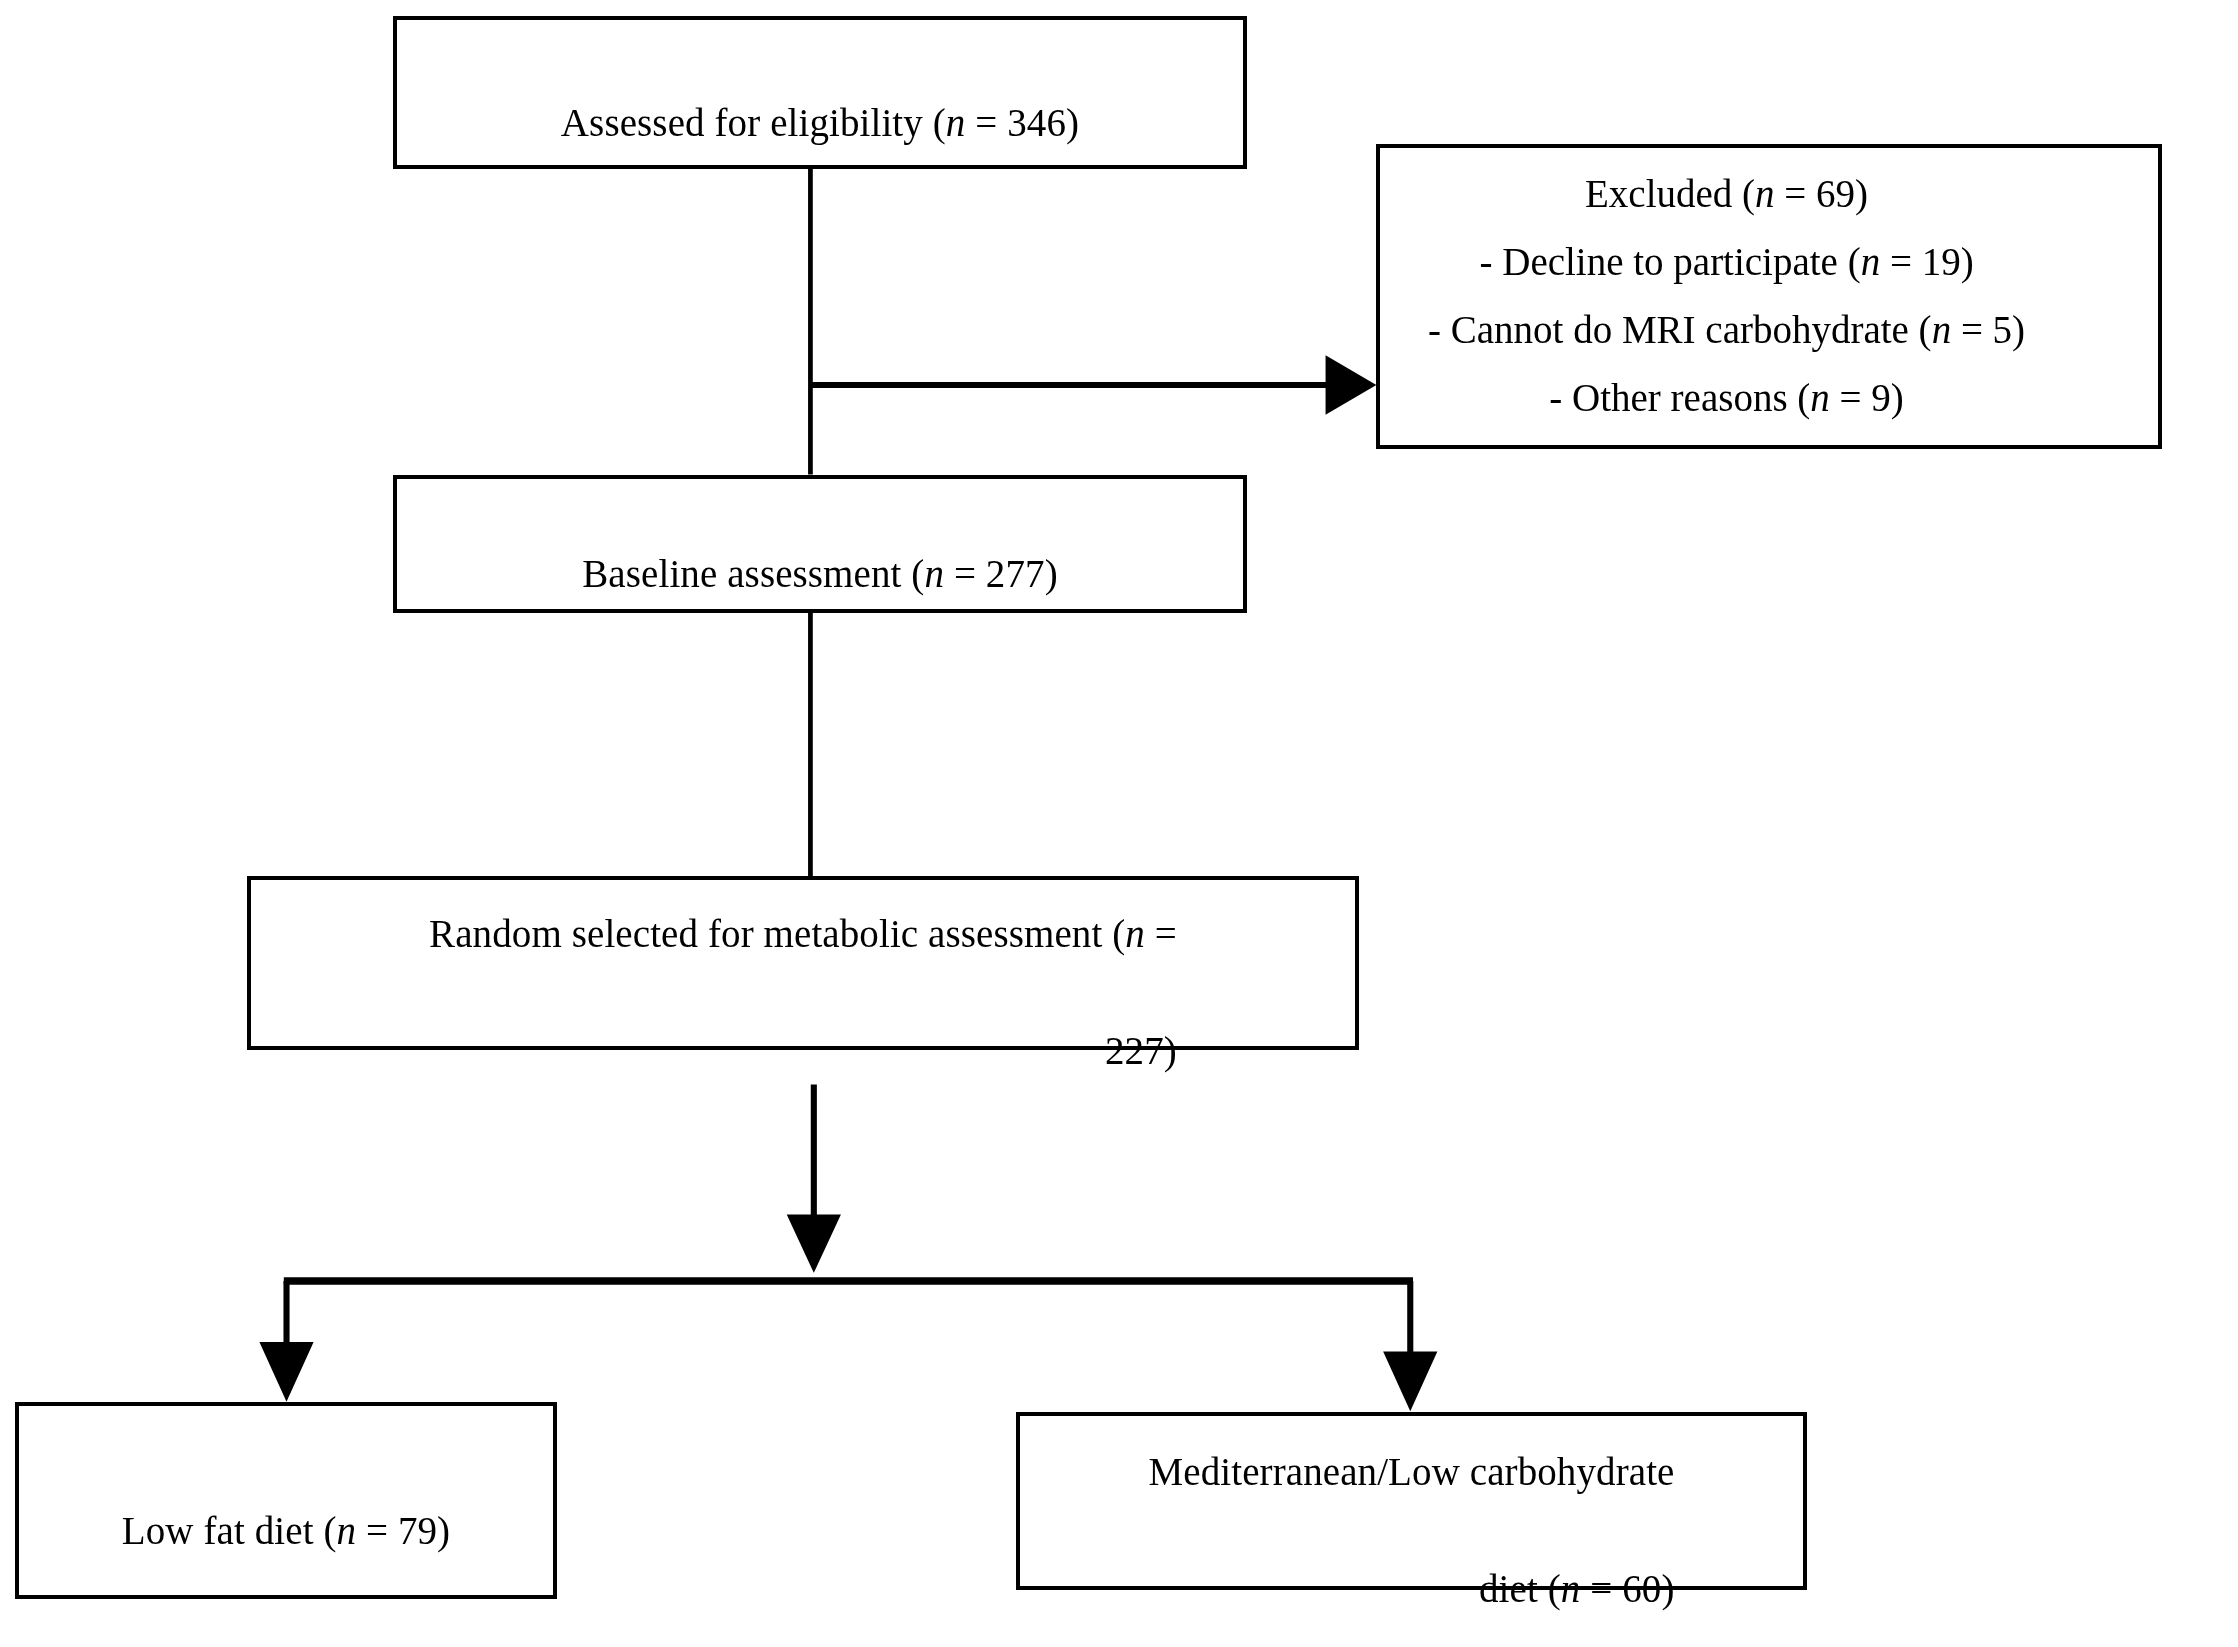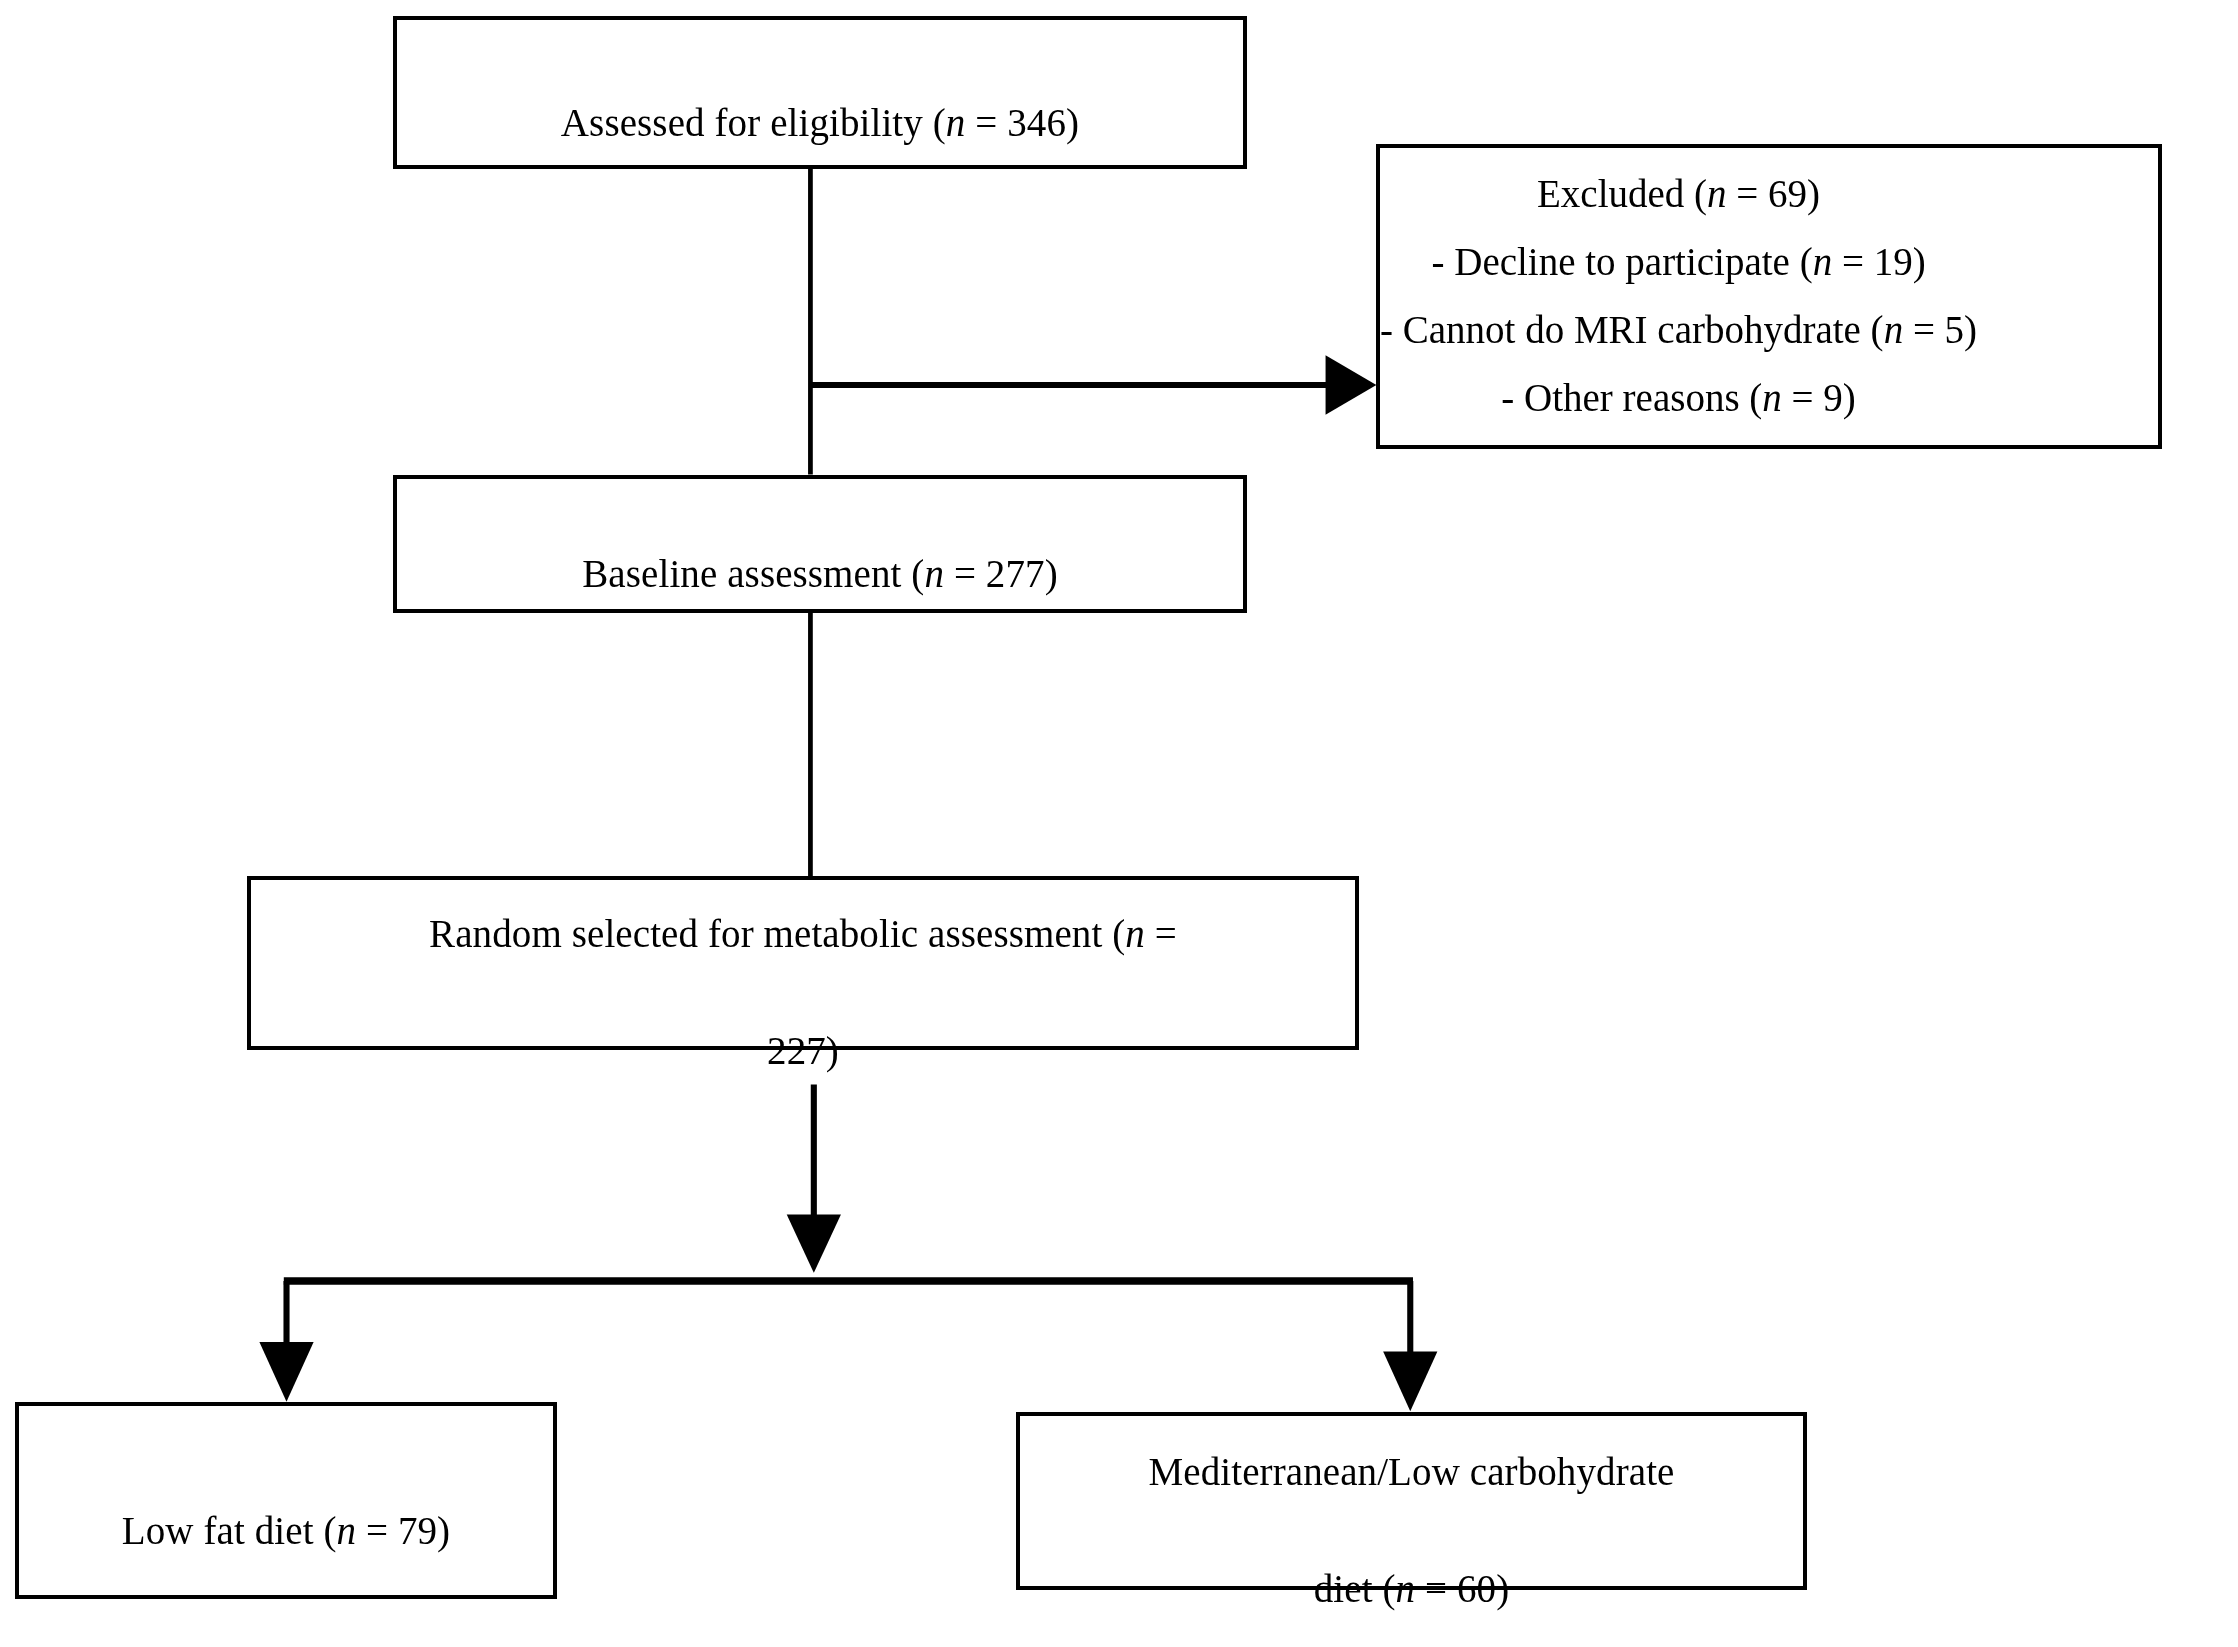--- a/index.html
+++ b/index.html
@@ -28,35 +28,37 @@
     align-items: center;
     justify-content: center;
     text-align: center;
   }
   .node-text {
     font-size: 39px;
     line-height: 1.55;
     letter-spacing: 0.1px;
     padding: 0 17.6px;
     white-space: pre-line;
+    text-align: right;
   }
   .node.left-align {
     justify-content: flex-start;
     align-items: center;
   }
   .excluded-list {
     display: flex;
     flex-direction: column;
     justify-content: center;
     gap: 23px;
   }
   .excluded-line {
     font-size: 39px;
     line-height: 1.15;
     white-space: nowrap;
+    padding-left: 48px;
   }
   i.nvar {
     font-style: italic;
   }
   svg.links {
     position: absolute;
     left: 0;
     top: 0;
     width: 2239px;
     height: 1647px;

